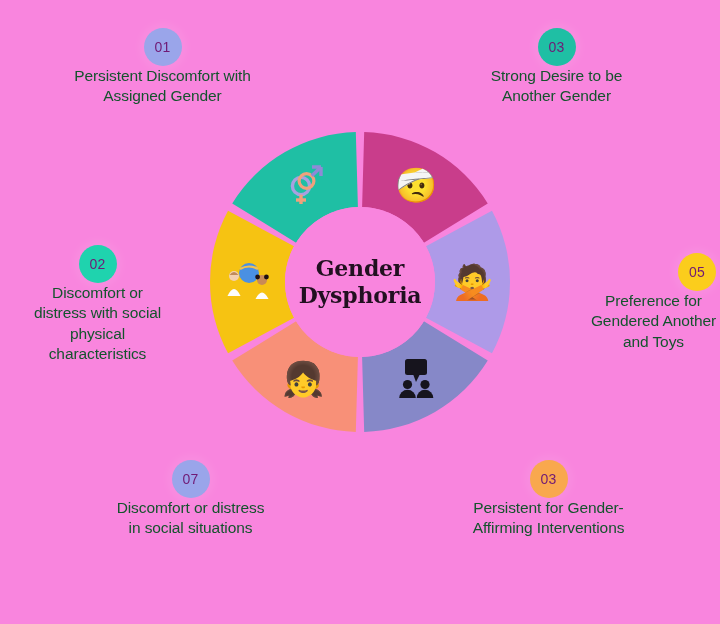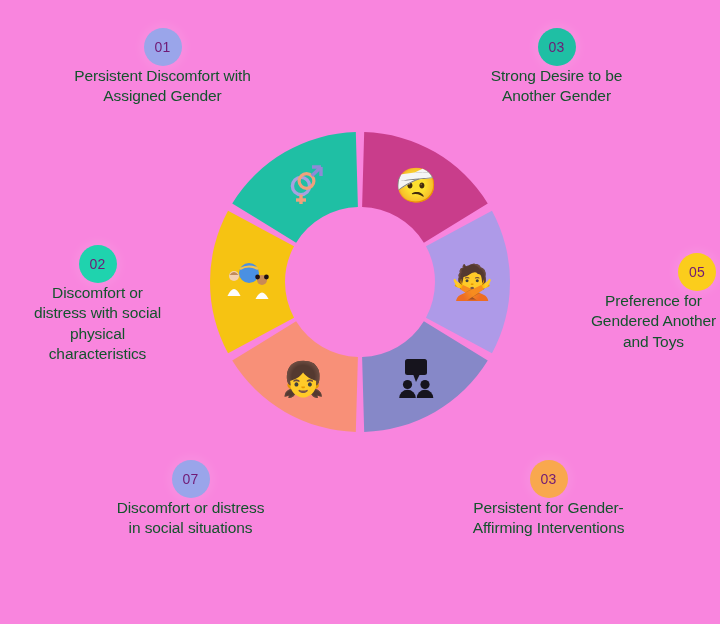--- a/index.html
+++ b/index.html
@@ -174,20 +174,23 @@
           <circle cx="20" cy="24" r="8.6" fill="none" stroke="#a9a0e0" stroke-width="3.4"></circle>
           <line x1="20" y1="32.6" x2="20" y2="42" stroke="#f0a17c" stroke-width="3.4"></line>
           <line x1="15" y1="38" x2="25" y2="38" stroke="#f0a17c" stroke-width="3.4"></line>
           <circle cx="25.5" cy="19" r="7.4" fill="none" stroke="#f0a17c" stroke-width="3.2"></circle>
           <line x1="30.8" y1="13.8" x2="40" y2="5" stroke="#8f8ad6" stroke-width="3.4"></line>
           <path d="M40 5 l-9 0 M40 5 l0 9" stroke="#8f8ad6" stroke-width="3.4" fill="none"></path>
         </svg>
       </span>
     </div>
 
+    <div class="hub">
+      <div class="hub-text"><span>Gender</span><br><span>Dysphoria</span></div>
+    </div>
   </div>
 
   <div class="callout c01">
     <div class="badge" style="background: rgb(154, 165, 234);">01</div>
     <div class="callout-text">Persistent Discomfort with
 Assigned Gender</div>
   </div>
 
   <div class="callout c06">
     <div class="badge" style="background: rgb(31, 191, 164);">03</div>

